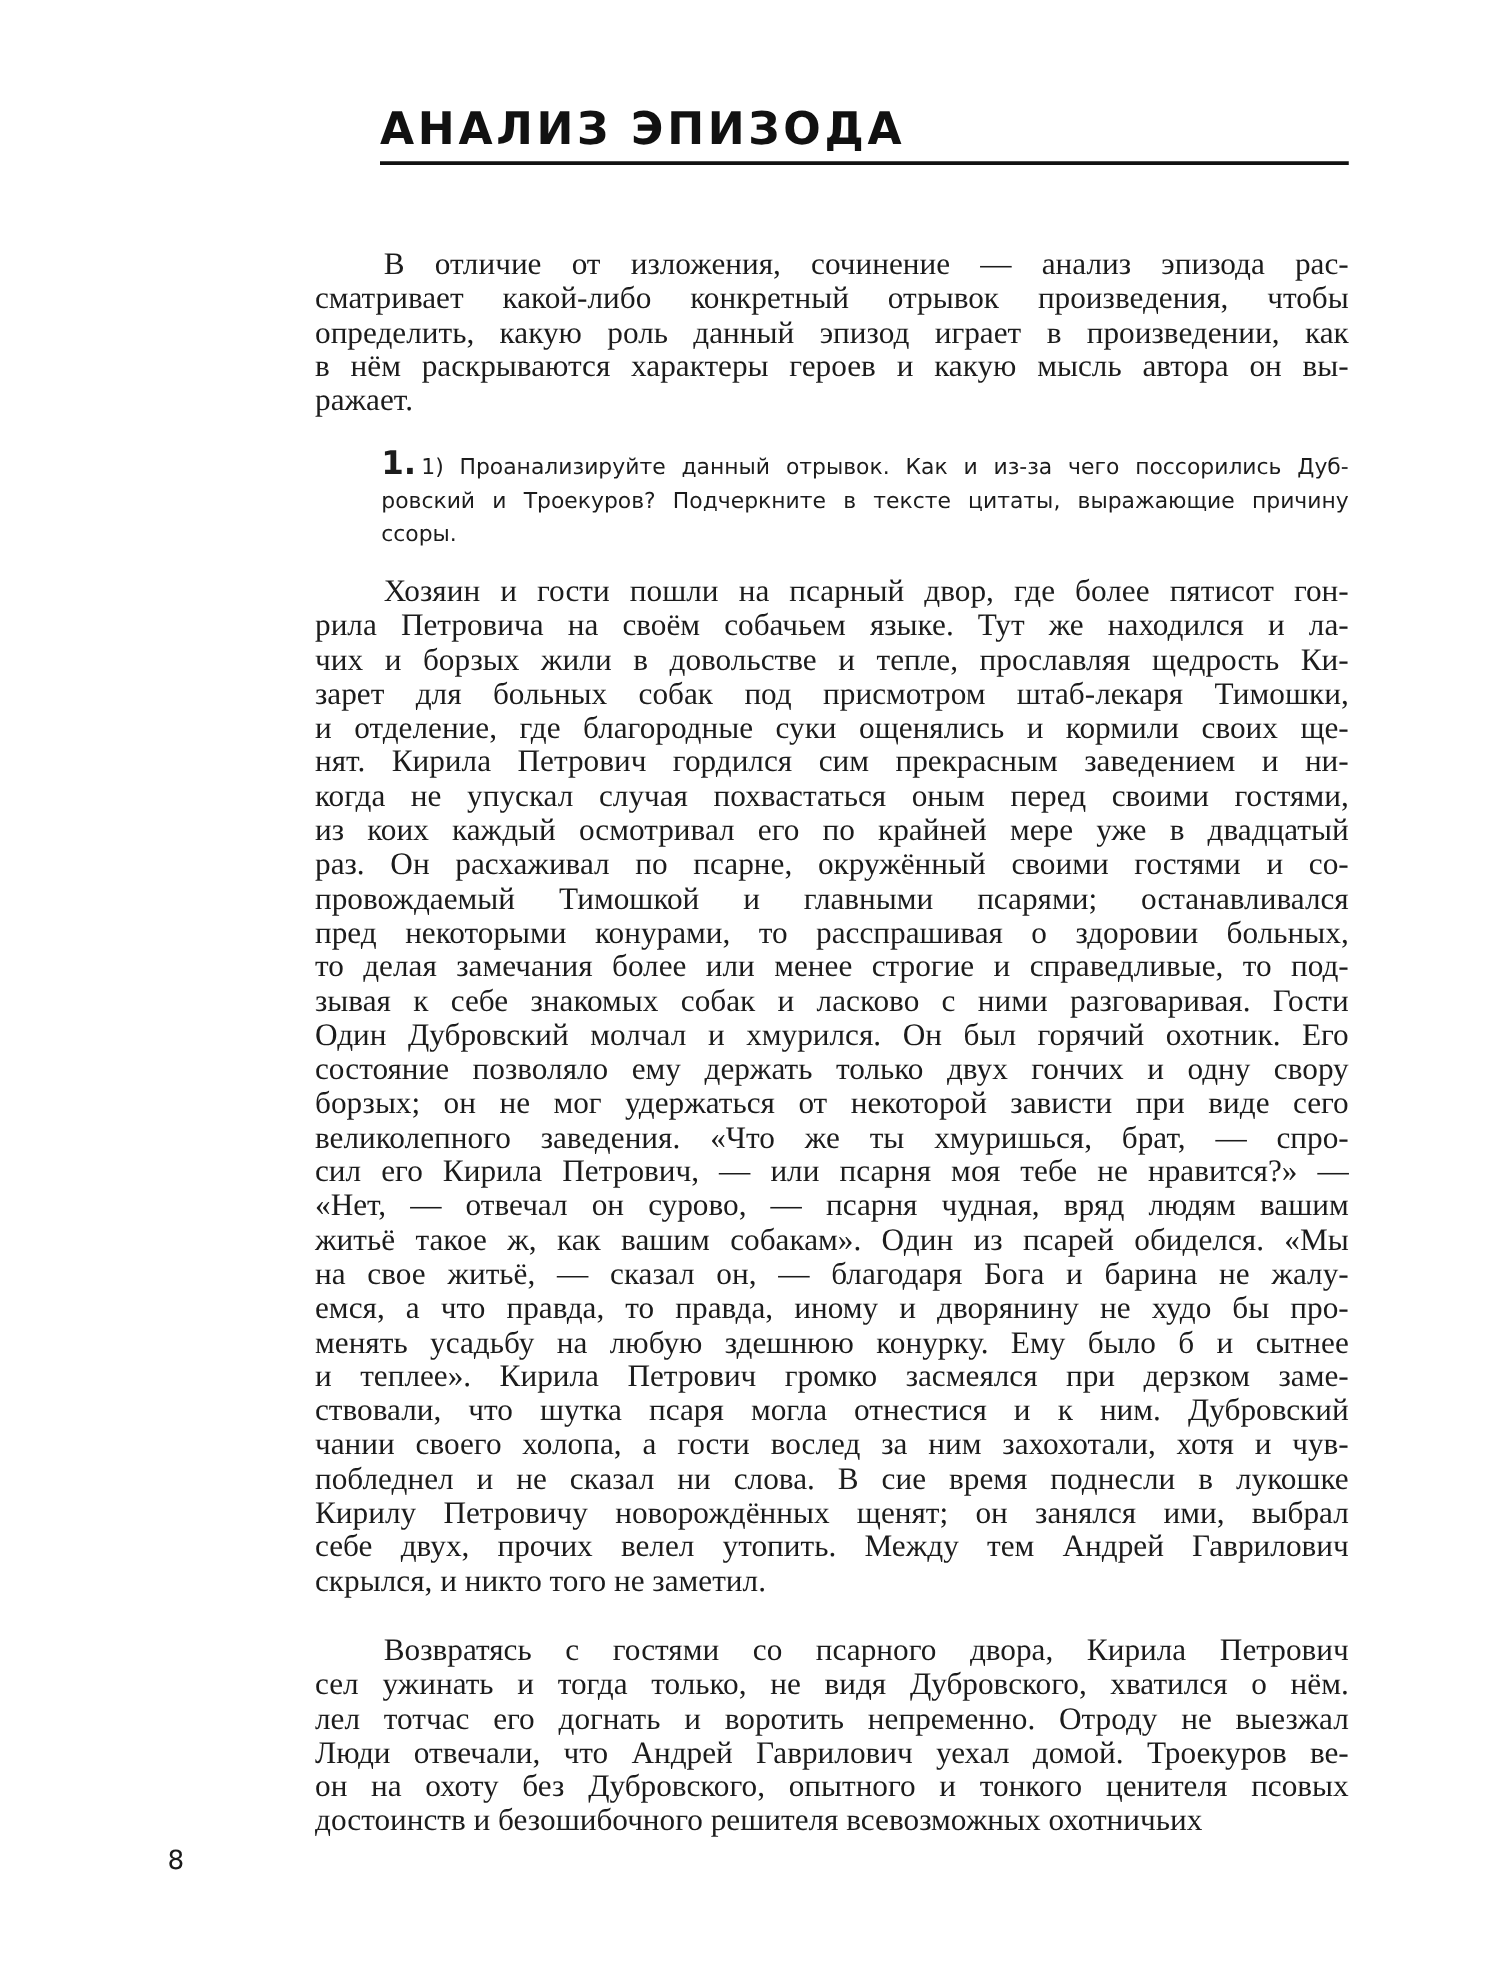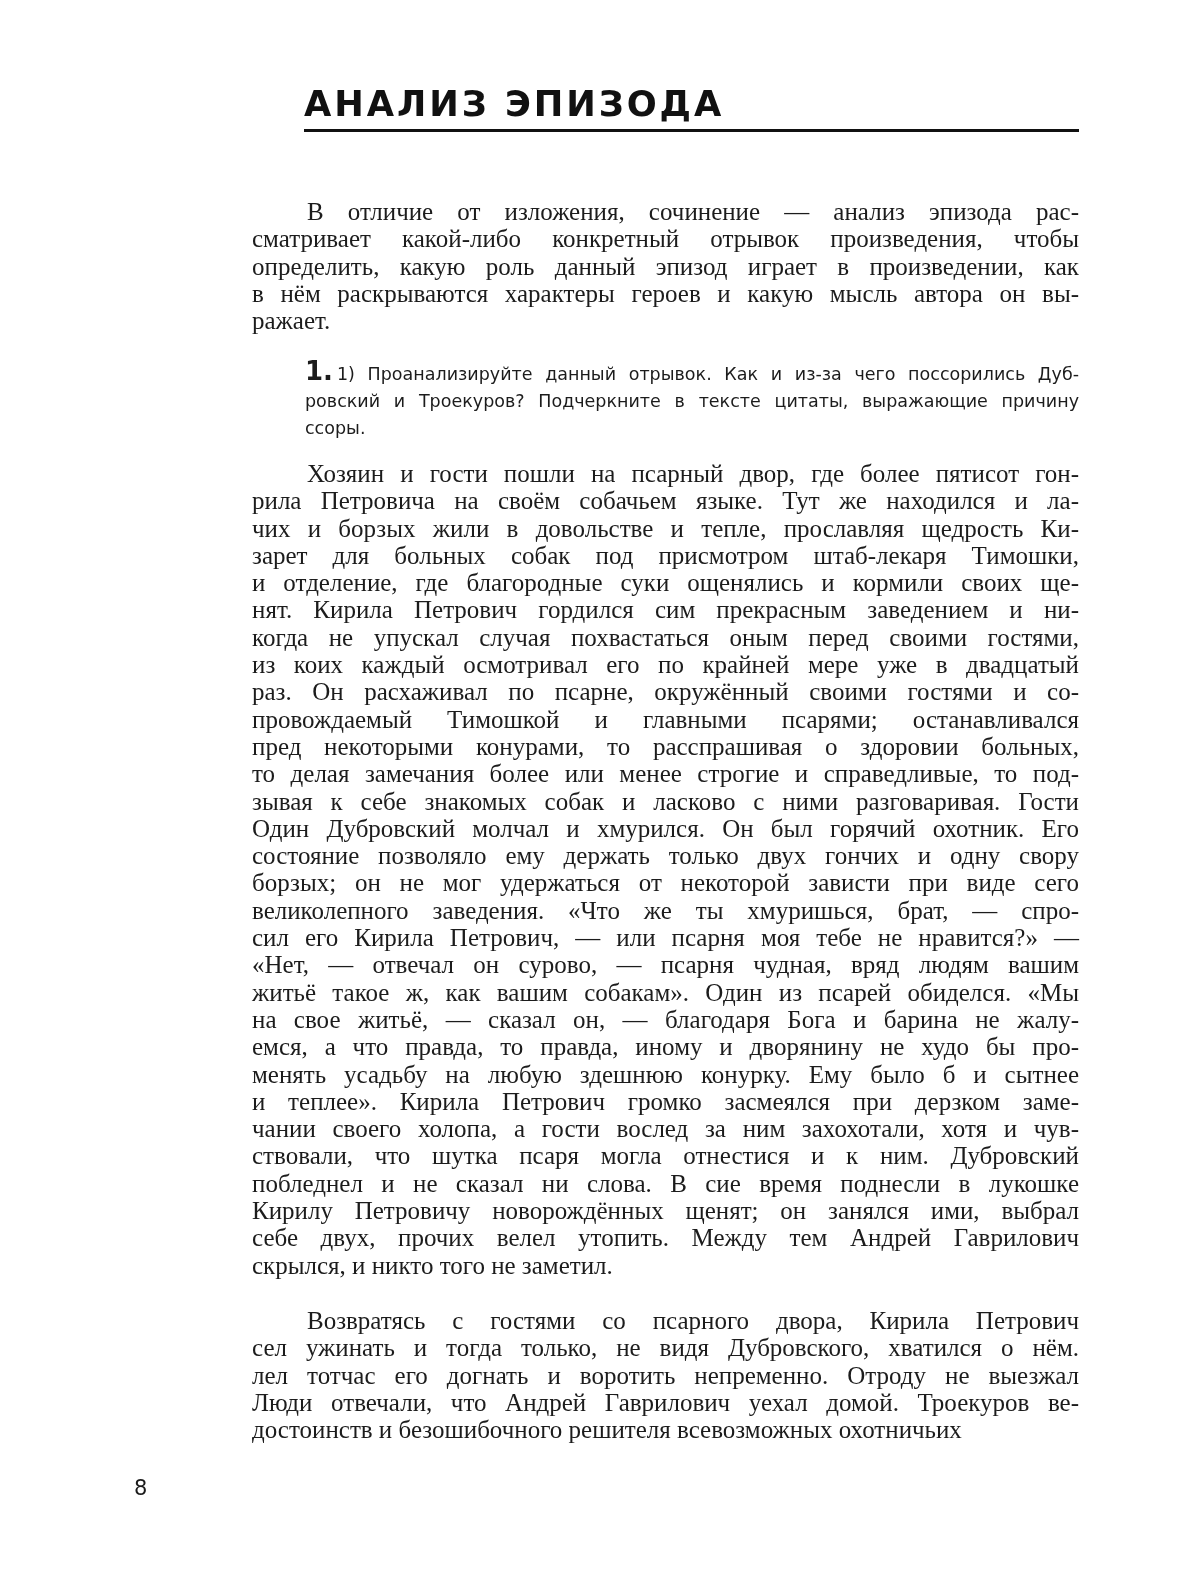--- a/index.html
+++ b/index.html
@@ -78,27 +78,28 @@
       <span class="ln">состояние позволяло ему держать только двух гончих и одну свору</span>
       <span class="ln">борзых; он не мог удержаться от некоторой зависти при виде сего</span>
       <span class="ln">великолепного заведения. «Что же ты хмуришься, брат, — спро-</span>
       <span class="ln">сил его Кирила Петрович, — или псарня моя тебе не нравится?» —</span>
       <span class="ln">«Нет, — отвечал он сурово, — псарня чудная, вряд людям вашим</span>
       <span class="ln">житьё такое ж, как вашим собакам». Один из псарей обиделся. «Мы</span>
       <span class="ln">на свое житьё, — сказал он, — благодаря Бога и барина не жалу-</span>
       <span class="ln">емся, а что правда, то правда, иному и дворянину не худо бы про-</span>
       <span class="ln">менять усадьбу на любую здешнюю конурку. Ему было б и сытнее</span>
       <span class="ln">и теплее». Кирила Петрович громко засмеялся при дерзком заме-</span>
+      <span class="ln">ствовали, что шутка псаря могла отнестися и к ним. Дубровский</span>
       <span class="ln">чании своего холопа, а гости вослед за ним захохотали, хотя и чув-</span>
-      <span class="ln">ствовали, что шутка псаря могла отнестися и к ним. Дубровский</span>
       <span class="ln">побледнел и не сказал ни слова. В сие время поднесли в лукошке</span>
       <span class="ln">Кирилу Петровичу новорождённых щенят; он занялся ими, выбрал</span>
       <span class="ln">себе двух, прочих велел утопить. Между тем Андрей Гаврилович</span>
       <span class="ln last">скрылся, и никто того не заметил.</span>
       <span class="ln ind">Возвратясь с гостями со псарного двора, Кирила Петрович</span>
       <span class="ln">сел ужинать и тогда только, не видя Дубровского, хватился о нём.</span>
       <span class="ln">лел тотчас его догнать и воротить непременно. Отроду не выезжал</span>
       <span class="ln">Люди отвечали, что Андрей Гаврилович уехал домой. Троекуров ве-</span>
+      <span class="ln">он на охоту без Дубровского, опытного и тонкого ценителя псовых</span>
       <span class="ln last">достоинств и безошибочного решителя всевозможных охотничьих</span>
     </div>
 
   <div class="page-number">8</div>
 </div>
 
 </body></html>

